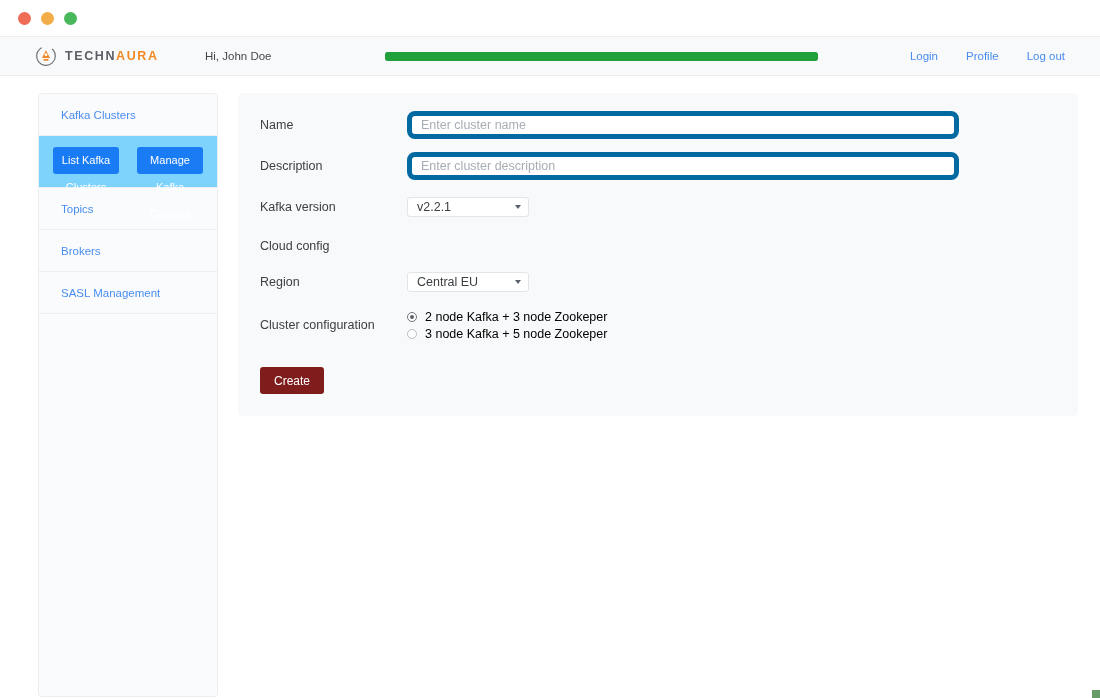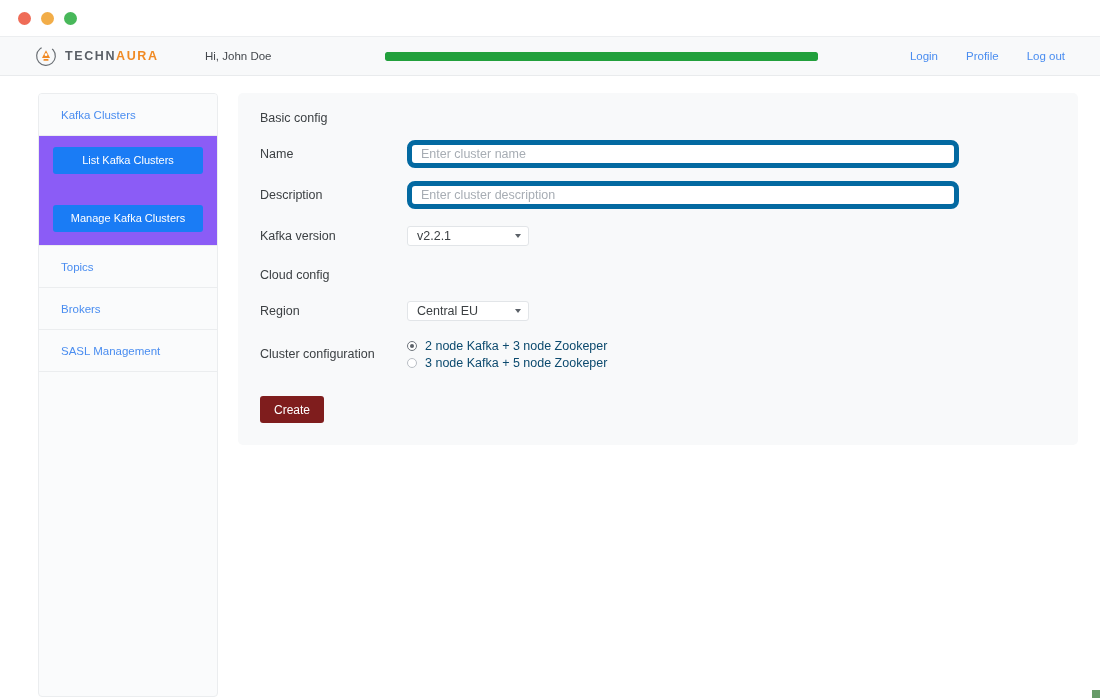--- a/index.html
+++ b/index.html
@@ -135,26 +135,26 @@
     align-items: center;
     padding: 0 22px;
     font-size: 11.5px;
     color: #4a8df0;
     border-bottom: 1px solid #ebedef;
     background: #fafbfc;
     cursor: pointer;
     user-select: none;
   }
   .side-subpanel {
-    background: #8b5cf6;
+    background: #7dd3fc;
     border-bottom: 1px solid #ebedef;
     padding: 11px 14px 13px 14px;
     display: flex;
-    flex-direction: column;
-    gap: 31px;
+    flex-direction: row;
+    gap: 18px;
   }
   .side-btn {
     display: block;
     width: 100%;
     height: 27px;
     line-height: 27px;
     text-align: center;
     background: #1a7cf5;
     color: #ffffff;
     font-size: 11px;
@@ -249,21 +249,21 @@
     display: flex;
     flex-direction: column;
     gap: 3px;
     padding-top: 1px;
   }
   .radio-line {
     display: flex;
     align-items: center;
     gap: 8px;
     font-size: 12.5px;
-    color: #0c4a6e;
+    color: #000000;
     cursor: pointer;
   }
   .radio-mark {
     width: 10px;
     height: 10px;
     border-radius: 50%;
     border: 1px solid #b9bec4;
     background: #ffffff;
     flex: 0 0 10px;
     position: relative;
@@ -362,21 +362,20 @@
 
     <div class="side-item">
       <span>SASL Management</span>
     </div>
 
     <div class="side-filler"></div>
   </div>
 
   <div class="content-card">
 
-    <div class="section-title">Basic config</div>
 
     <div class="form-row">
       <div class="form-label">Name</div>
       <input class="text-input" type="text" placeholder="Enter cluster name" style="">
     </div>
 
     <div class="form-row">
       <div class="form-label">Description</div>
       <input class="text-input" type="text" placeholder="Enter cluster description" style="">
     </div>

